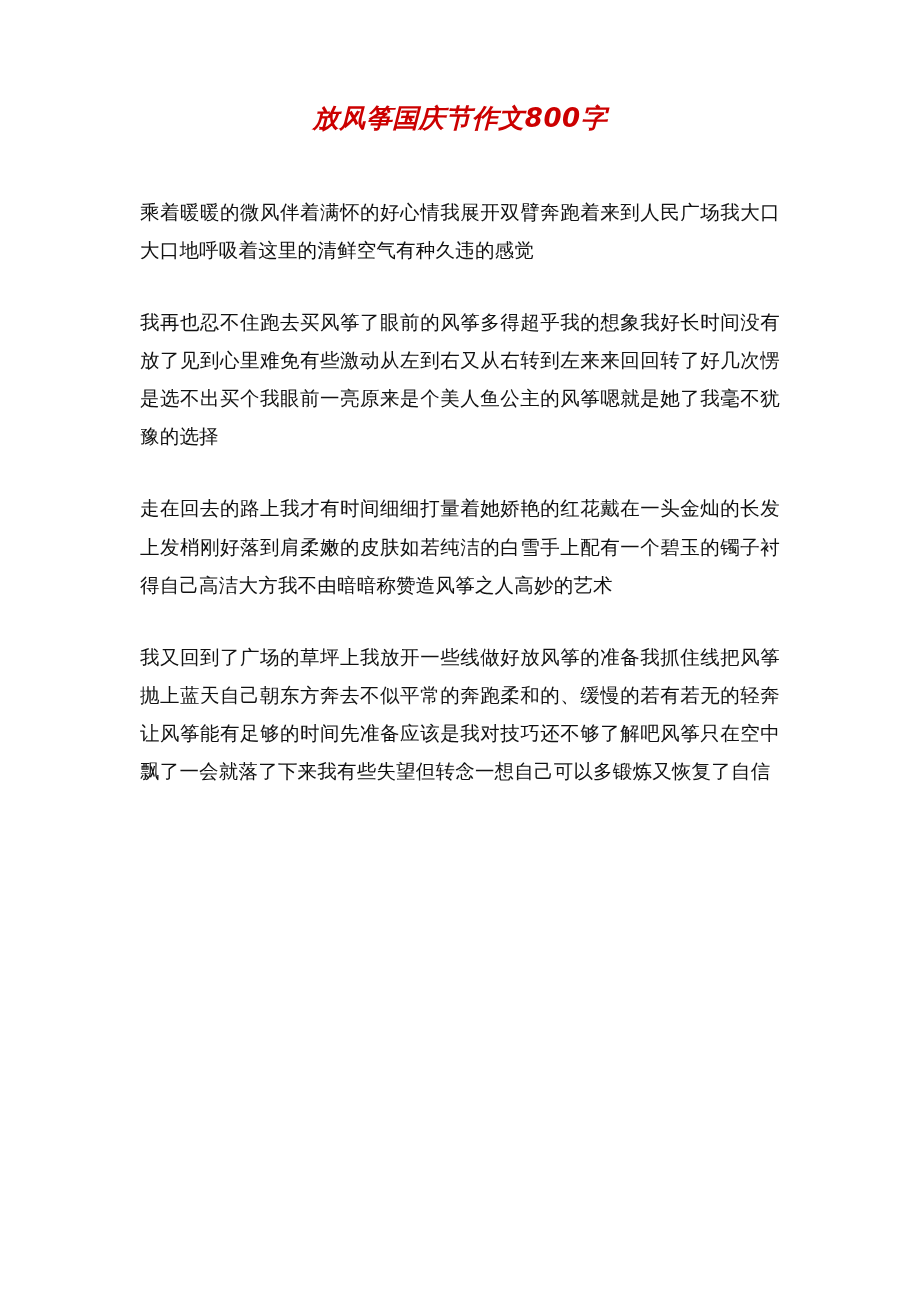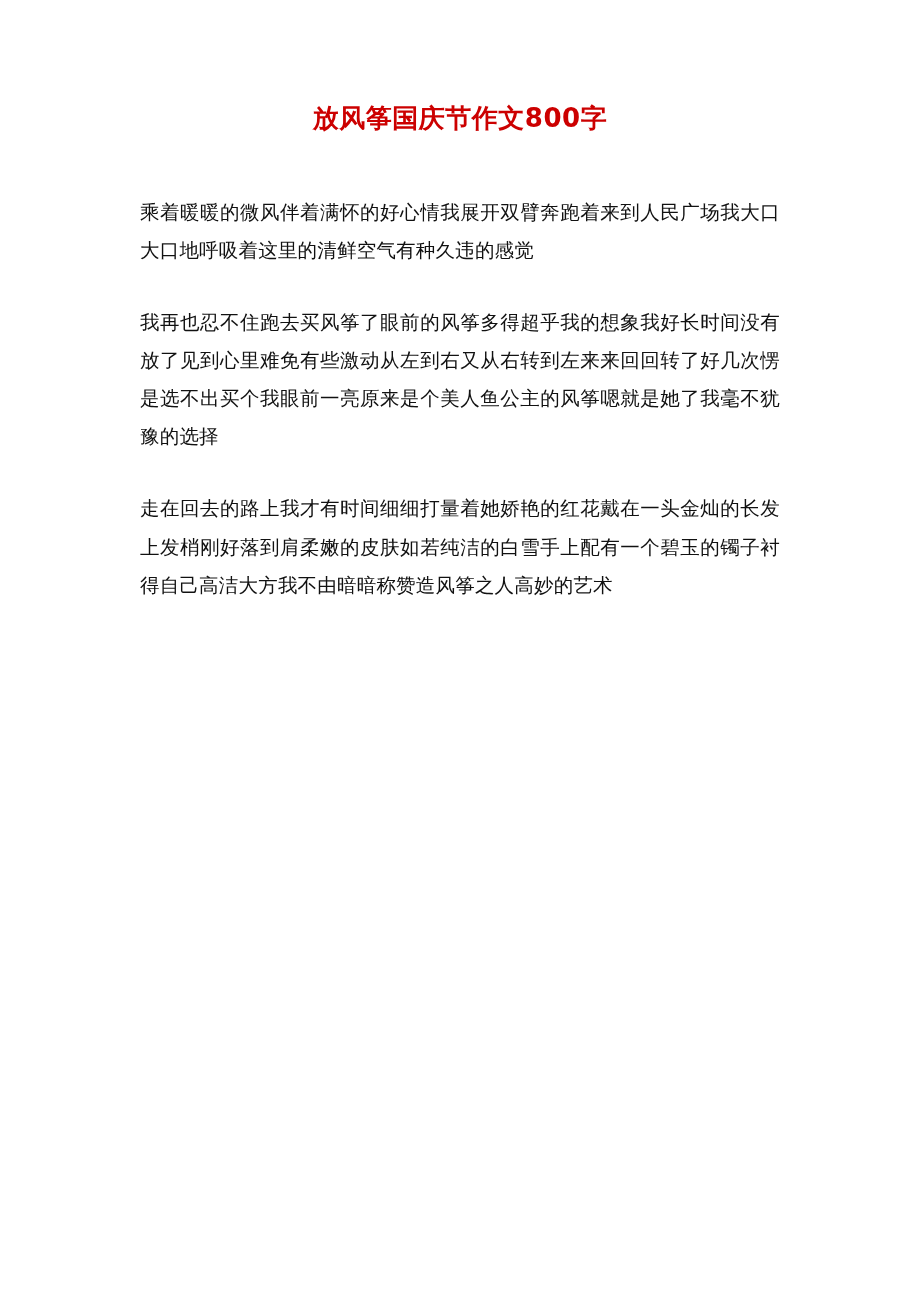--- a/index.html
+++ b/index.html
@@ -21,20 +21,21 @@
     background: #ffffff;
   }
   .doc-title {
     color: #cc0000;
     font-size: 26px;
     font-weight: bold;
     text-align: center;
     line-height: 1.4;
     margin: 0 0 58px 0;
     letter-spacing: 0.5px;
+    font-style: italic;
   }
   .body-text p {
     font-size: 19.5px;
     line-height: 1.95;
     margin: 8px 0 34px 0;
     text-align: justify;
     color: #111111;
     letter-spacing: 0.2px;
   }
   .body-text p:last-child {
@@ -43,14 +44,15 @@
 </style>
 </head>
 <body>
 
 <div class="page">
   <h1 class="doc-title">放风筝国庆节作文800字</h1>
   <div class="body-text">
     <p>乘着暖暖的微风伴着满怀的好心情我展开双臂奔跑着来到人民广场我大口大口地呼吸着这里的清鲜空气有种久违的感觉</p>
     <p>我再也忍不住跑去买风筝了眼前的风筝多得超乎我的想象我好长时间没有放了见到心里难免有些激动从左到右又从右转到左来来回回转了好几次愣是选不出买个我眼前一亮原来是个美人鱼公主的风筝嗯就是她了我毫不犹豫的选择</p>
     <p>走在回去的路上我才有时间细细打量着她娇艳的红花戴在一头金灿的长发上发梢刚好落到肩柔嫩的皮肤如若纯洁的白雪手上配有一个碧玉的镯子衬得自己高洁大方我不由暗暗称赞造风筝之人高妙的艺术</p>
+    <p>我又回到了广场的草坪上我放开一些线做好放风筝的准备我抓住线把风筝抛上蓝天自己朝东方奔去不似平常的奔跑柔和的、缓慢的若有若无的轻奔让风筝能有足够的时间先准备应该是我对技巧还不够了解吧风筝只在空中飘了一会就落了下来我有些失望但转念一想自己可以多锻炼又恢复了自信</p>
   </div>
 </div>
 
 </body></html>

